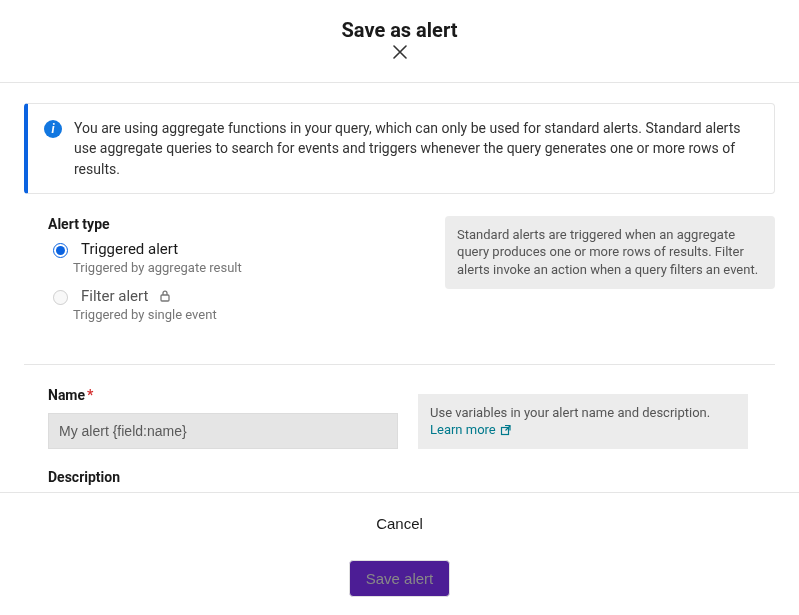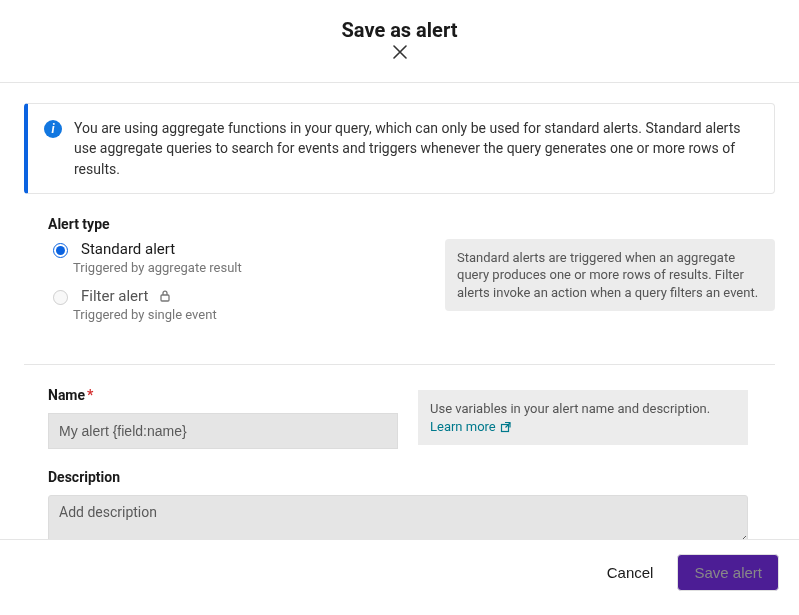--- a/index.html
+++ b/index.html
@@ -68,21 +68,21 @@
     margin-top: 2px;
   }
   .info-text {
     font-size: 14px;
     line-height: 1.45;
     color: #333;
   }
   .alert-section {
     display: flex;
     gap: 20px;
-    align-items: center;
+    align-items: flex-start;
     margin-bottom: 30px;
   }
   .alert-left {
     flex: 1;
     padding-left: 24px;
   }
   .section-label {
     font-weight: 700;
     font-size: 14px;
     margin-bottom: 8px;
@@ -124,21 +124,21 @@
     line-height: 1.35;
   }
   .hr {
     border: none;
     border-top: 1px solid #e5e5e5;
     margin: 0 0 22px 0;
   }
   .form-row {
     display: flex;
     gap: 20px;
-    align-items: center;
+    align-items: flex-end;
     margin-bottom: 20px;
     padding-left: 24px;
     padding-right: 0;
   }
   .form-col-block {
     padding-left: 24px;
     margin-bottom: 18px;
   }
   .field-label {
     font-weight: 700;
@@ -180,30 +180,31 @@
   }
   .learn-more {
     color: #00798c;
     cursor: pointer;
     display: inline-flex;
     align-items: center;
     gap: 4px;
   }
   .footer {
     position: absolute;
-    bottom: 10px;
+    bottom: 4px;
     left: 0;
     right: 0;
     border-top: 1px solid #e5e5e5;
     background: #fff;
     display: flex;
     justify-content: flex-end;
     align-items: center;
     gap: 20px;
     padding: 14px 20px;
+    flex-direction: column;
   }
   .btn-cancel {
     background: none;
     border: none;
     font-size: 15px;
     color: #1a1a1a;
     cursor: pointer;
     padding: 8px 4px;
   }
   .btn-save {
@@ -236,21 +237,21 @@
       <div class="info-icon">i</div>
       <div class="info-text">You are using aggregate functions in your query, which can only be used for standard alerts. Standard alerts use aggregate queries to search for events and triggers whenever the query generates one or more rows of results.</div>
     </div>
 
     <div class="alert-section">
       <div class="alert-left">
         <div class="section-label">Alert type</div>
 
         <div class="radio-row">
           <input type="radio" name="atype" checked="" style="">
-          <span class="radio-label">Standard alert</span>
+          <span class="radio-label">Triggered alert</span>
         </div>
         <div class="radio-sub">Triggered by aggregate result</div>
 
         <div class="radio-row">
           <input type="radio" name="atype" disabled="" style="">
           <span class="radio-label disabled">Filter alert</span>
           <span class="lock-icon">
             <svg width="14" height="14" viewBox="0 0 14 14">
                 <rect x="3" y="6" width="8" height="6" rx="1" fill="none" stroke="#777" stroke-width="1.3"></rect>
                 <path d="M5 6 V4.2 a2 2 0 0 1 4 0 V6" fill="none" stroke="#777" stroke-width="1.3"></path>

